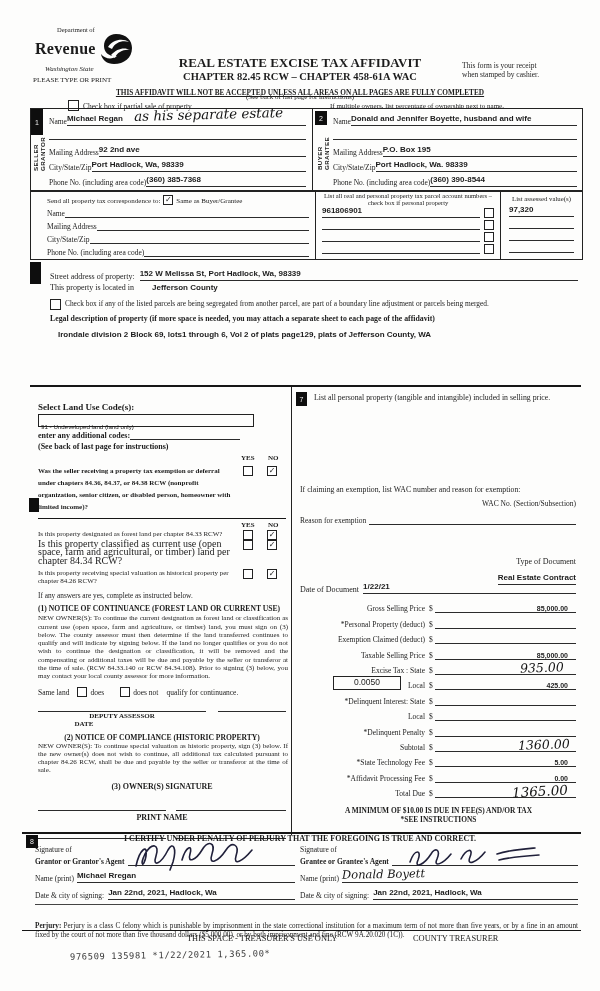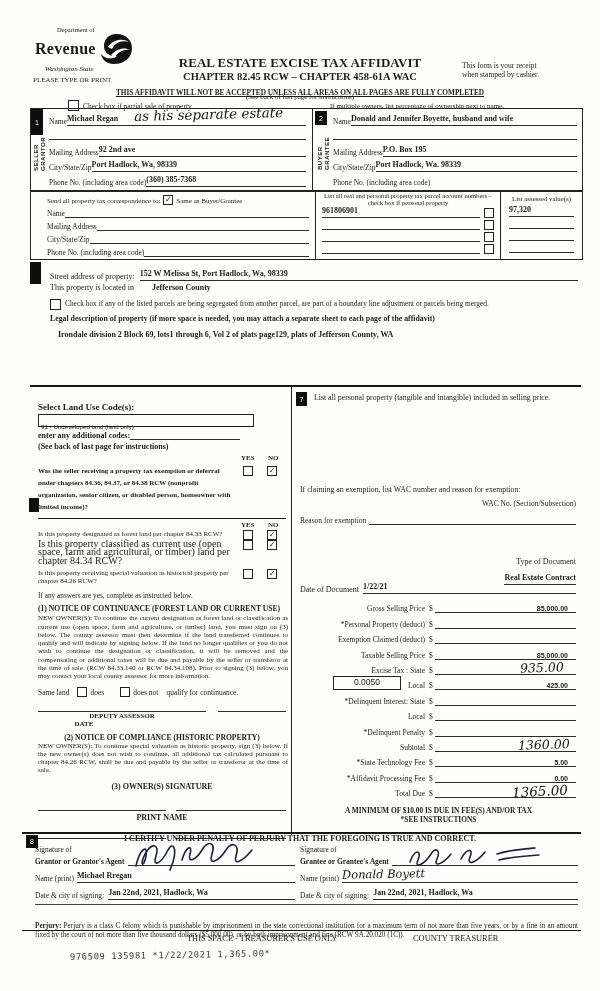--- a/index.html
+++ b/index.html
@@ -3,21 +3,21 @@
 <meta charset="utf-8">
 <style>
   html,body{margin:0;padding:0;background:#e8e8e8;}
   .page{position:relative;width:600px;height:991px;background:#fdfdfc;overflow:hidden;
         font-family:"Liberation Serif",serif;color:#1c1c1c;}
   .abs{position:absolute;}
   .b{font-weight:bold;}
   .ctr{text-align:center;}
   .sm{font-size:7px;}
   .lbl{font-size:7.5px;white-space:nowrap;}
-  .tv{font-family:Liberation Serif, serif;font-weight:bold;font-size:8px;white-space:nowrap;}
+  .tv{font-family:Liberation Sans, sans-serif;font-weight:bold;font-size:8px;white-space:nowrap;}
   .tv7{font-family:"Liberation Sans",sans-serif;font-weight:bold;font-size:7px;white-space:nowrap;}
   .hand{font-family:"DejaVu Serif",serif;font-style:italic;white-space:nowrap;color:#141414;}
   .fill{border-bottom:1px solid #2b2b2b;display:inline-block;vertical-align:bottom;}
   .cb{display:inline-block;width:8px;height:8px;border:1.2px solid #222;font-size:8px;line-height:8px;
       text-align:center;vertical-align:middle;background:#fff;font-family:"DejaVu Sans",sans-serif;}
   .secnum{background:#0e0e0e;color:#ececec;display:flex;align-items:center;justify-content:center;
           font-size:7px;font-family:"Liberation Sans",sans-serif;}
   .vert{writing-mode:vertical-rl;transform:rotate(180deg);font-size:6.2px;letter-spacing:.4px;
         font-family:"Liberation Sans",sans-serif;font-weight:bold;line-height:7px;}
   .row{display:flex;align-items:flex-end;white-space:nowrap;}
@@ -114,20 +114,21 @@
         <div class="row" style="height:17px;">
           <span class="lbl">Mailing Address</span>
           <span class="fill" style="flex:1;"><span class="tv">P.O. Box 195</span></span>
         </div>
         <div class="row" style="height:15px;">
           <span class="lbl">City/State/Zip</span>
           <span class="fill" style="flex:1;"><span class="tv">Port Hadlock, Wa. 98339</span></span>
         </div>
         <div class="row" style="height:15px;">
           <span class="lbl">Phone No. (including area code)</span>
+          <span class="fill" style="flex:1;"><span class="tv">(360) 390-8544</span></span>
         </div>
       </div>
     </div>
   </div>
 
   <div class="abs" style="left:30px;top:190px;width:551px;height:68px;border:1.5px solid #222;display:flex;">
     <div style="width:262px;padding:2px 6px 0 16px;">
       <div class="row" style="height:12px;">
         <span class="lbl" style="font-size:7px;">Send all property tax correspondence to:</span>
         <span class="cb" style="margin:0 3px;">✓</span>

